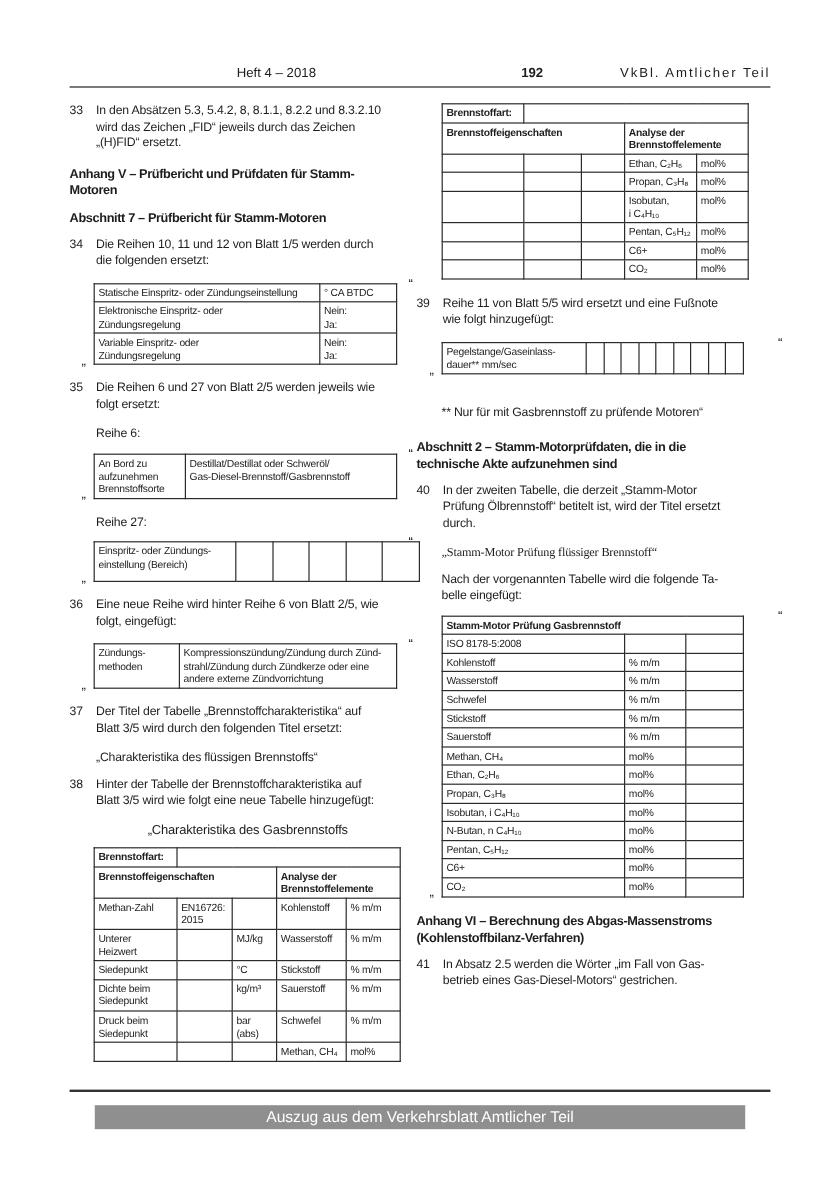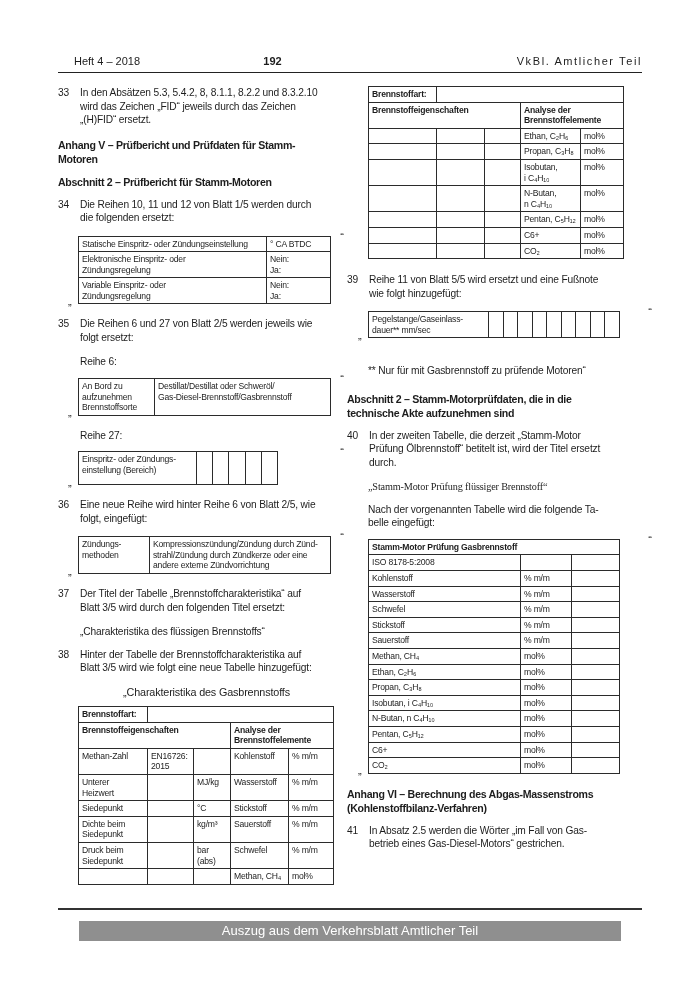--- a/index.html
+++ b/index.html
@@ -1,22 +1,22 @@
 <!DOCTYPE html>
 <html lang="de"><head>
 <meta charset="utf-8">
 <style>
   html,body{margin:0;padding:0;background:#ffffff;}
   .page{position:relative;width:700px;height:990px;background:#fff;overflow:hidden;
         font-family:"Liberation Sans",sans-serif;color:#1d1d1d;}
   
   .hdr{position:absolute;left:58px;top:55px;width:584px;display:flex;align-items:flex-end;
        border-bottom:1.5px solid #222;padding-bottom:5px;font-size:11px;}
-  .hdr .hl{flex:1;text-align:left;padding-left:16px;}
-  .hdr .hc{flex:1;text-align:left;font-weight:bold;}
+  .hdr .hl{flex:1;text-align:right;padding-left:16px;}
+  .hdr .hc{flex:1;text-align:right;font-weight:bold;}
   .hdr .hr{flex:1;text-align:right;letter-spacing:1.6px;}
   
   .col{position:absolute;top:86px;font-size:10.2px;line-height:13.5px;letter-spacing:-0.15px;}
   .col-left{left:58px;width:277px;}
   .col-right{left:347px;width:296px;}
   .para{display:flex;margin:0 0 11px 0;justify-content:flex-end;}
   .pnum{width:22px;flex:none;}
   .pre{white-space:pre-line;}
   .ptext{flex:1;}
   .h{font-weight:bold;font-size:10.6px;letter-spacing:-0.3px;margin:0 0 9px 0;line-height:14px;}
@@ -53,21 +53,21 @@
 
     <div class="para">
       <span class="pnum">33</span>
       <div class="ptext pre">In den Absätzen 5.3, 5.4.2, 8, 8.1.1, 8.2.2 und 8.3.2.10
 wird das Zeichen „FID“ jeweils durch das Zeichen
 „(H)FID“ ersetzt.</div>
     </div>
 
     <div class="h pre">Anhang V – Prüfbericht und Prüfdaten für Stamm-
 Motoren</div>
-    <div class="h pre">Abschnitt 2 – Prüfbericht für Stamm-Motoren</div>
+    <div class="h pre">Abschnitt 7 – Prüfbericht für Stamm-Motoren</div>
 
     <div class="para">
       <span class="pnum">34</span>
       <div class="ptext pre">Die Reihen 10, 11 und 12 von Blatt 1/5 werden durch
 die folgenden ersetzt:</div>
     </div>
 
     <div class="qwrap">
       <span class="q-close">“</span>
       <span class="q-open">„</span>
@@ -121,21 +121,21 @@
 Gas-Diesel-Brennstoff/Gasbrennstoff</td>
         </tr>
       </tbody>
         </table>
     </div>
 
     <div class="sub">Reihe 27:</div>
     <div class="qwrap">
       <span class="q-close">“</span>
       <span class="q-open">„</span>
-      <table style="width:200px;">
+      <table style="width:272px;">
         <colgroup>
             <col style="width:118px;">
             <col>
             <col>
             <col>
             <col>
             <col>
           </colgroup>
         <tbody>
             <tr>
@@ -309,28 +309,20 @@
             <td></td>
             <td></td>
             <td>Isobutan,
 i C₄H₁₀</td>
             <td>mol%</td>
           </tr>
             <tr>
             <td></td>
             <td></td>
             <td></td>
-            <td>N-Butan,
-n C₄H₁₀</td>
-            <td>mol%</td>
-          </tr>
-            <tr>
-            <td></td>
-            <td></td>
-            <td></td>
             <td>Pentan, C₅H₁₂</td>
             <td>mol%</td>
           </tr>
             <tr>
             <td></td>
             <td></td>
             <td></td>
             <td>C6+</td>
             <td>mol%</td>
           </tr>

